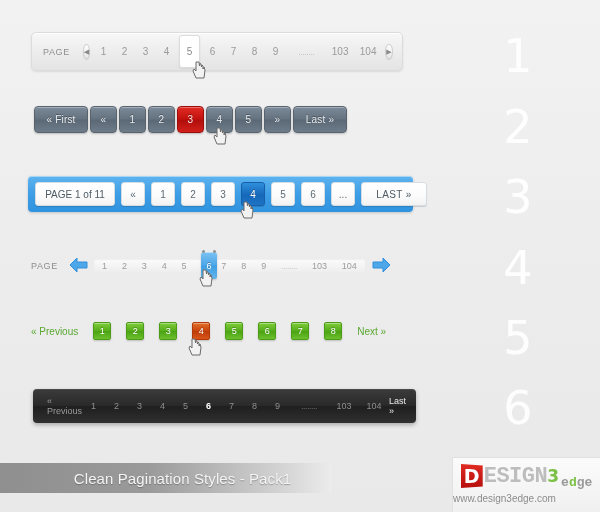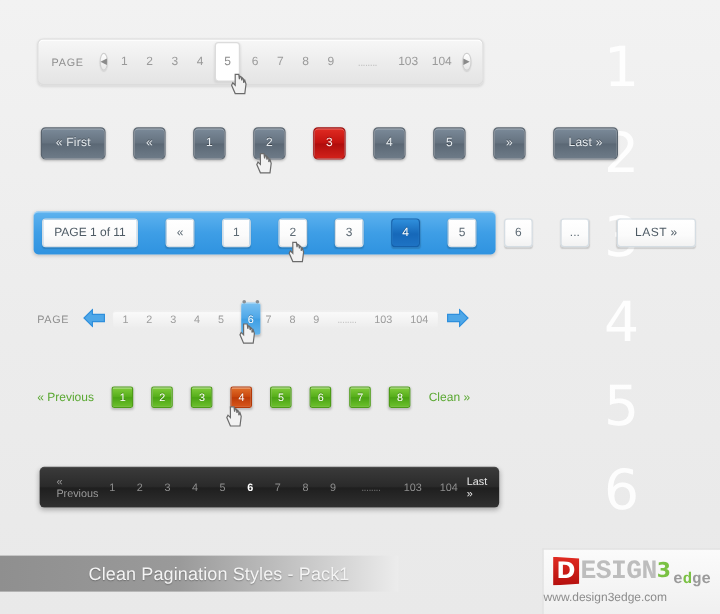--- a/index.html
+++ b/index.html
@@ -66,21 +66,21 @@
     background: #fff;
     border: 1px solid #dcdcdc;
     border-radius: 3px;
     display: flex; align-items: center; justify-content: center;
     font-size: 10px; color: #8c8c8c;
     box-shadow: 0 1px 2px rgba(0,0,0,.08);
     margin: 0 2px;
   }
 
   
-  .row2 { position: absolute; left: 34px; top: 106px; display: flex; align-items: center; gap: 23px; }
+  .row2 { position: absolute; left: 34px; top: 106px; display: flex; align-items: center; gap: 2px; }
   .btn2 {
     height: 27px; min-width: 27px; padding: 0 8px;
     border-radius: 4px;
     background: linear-gradient(180deg,#7b8a99 0%,#65727f 48%,#5b6875 52%,#6e7b88 100%);
     border: 1px solid #58636e;
     box-shadow: 0 1px 2px rgba(0,0,0,.22), inset 0 1px 0 rgba(255,255,255,.32);
     display: flex; align-items: center; justify-content: center;
     font-size: 10px; color: #e6ebef;
     text-shadow: 0 -1px 0 rgba(0,0,0,.35);
     letter-spacing: .2px;
@@ -92,21 +92,21 @@
     color: #ffe9e8;
   }
 
   
   .row3 {
     position: absolute; left: 28px; top: 176px;
     width: 385px; height: 36px;
     background: linear-gradient(180deg,#5eb3ef 0%,#3e9ee6 50%,#2f93e0 100%);
     border-radius: 4px;
     box-shadow: 0 1px 3px rgba(0,0,0,.18), inset 0 1px 0 rgba(255,255,255,.45);
-    display: flex; align-items: center; gap: 23px;
+    display: flex; align-items: center; gap: 6px;
     padding: 0 7px;
   }
   .btn3 {
     height: 24px; min-width: 24px; padding: 0 5px;
     background: linear-gradient(180deg,#ffffff 0%,#fbfbfb 60%,#f2f2f2 100%);
     border: 1px solid #d5dde3;
     border-radius: 3px;
     box-shadow: 0 1px 1px rgba(0,0,0,.15);
     display: flex; align-items: center; justify-content: center;
     font-size: 10px; color: #5d6a74;
@@ -344,21 +344,21 @@
   <div class="row5">
     <span class="side">« Previous</span>
     <div class="sq">1</div>
     <div class="sq">2</div>
     <div class="sq">3</div>
     <div class="sq act">4</div>
     <div class="sq">5</div>
     <div class="sq">6</div>
     <div class="sq">7</div>
     <div class="sq">8</div>
-    <span class="side">Clean »</span>
+    <span class="side">Next »</span>
   </div>
   <svg class="cursor" style="left:188px;top:337px" viewBox="0 0 16 20">
     <path d="M4 2 L4 11 L2 9 L1 11 L4 18 L12 18 L13 10 L12 7 L11 9 L11 6 L10 5 L9.5 7 L9 4 L8 3.5 L7.5 6 L7 2 Z" fill="#f2f2f2" stroke="#6b6b6b" stroke-width="1"></path>
   </svg>
 
   <div class="row6">
     <span class="side">« Previous</span>
     <span class="spacer"></span>
     <span class="pg">1</span>
     <span class="pg">2</span>

